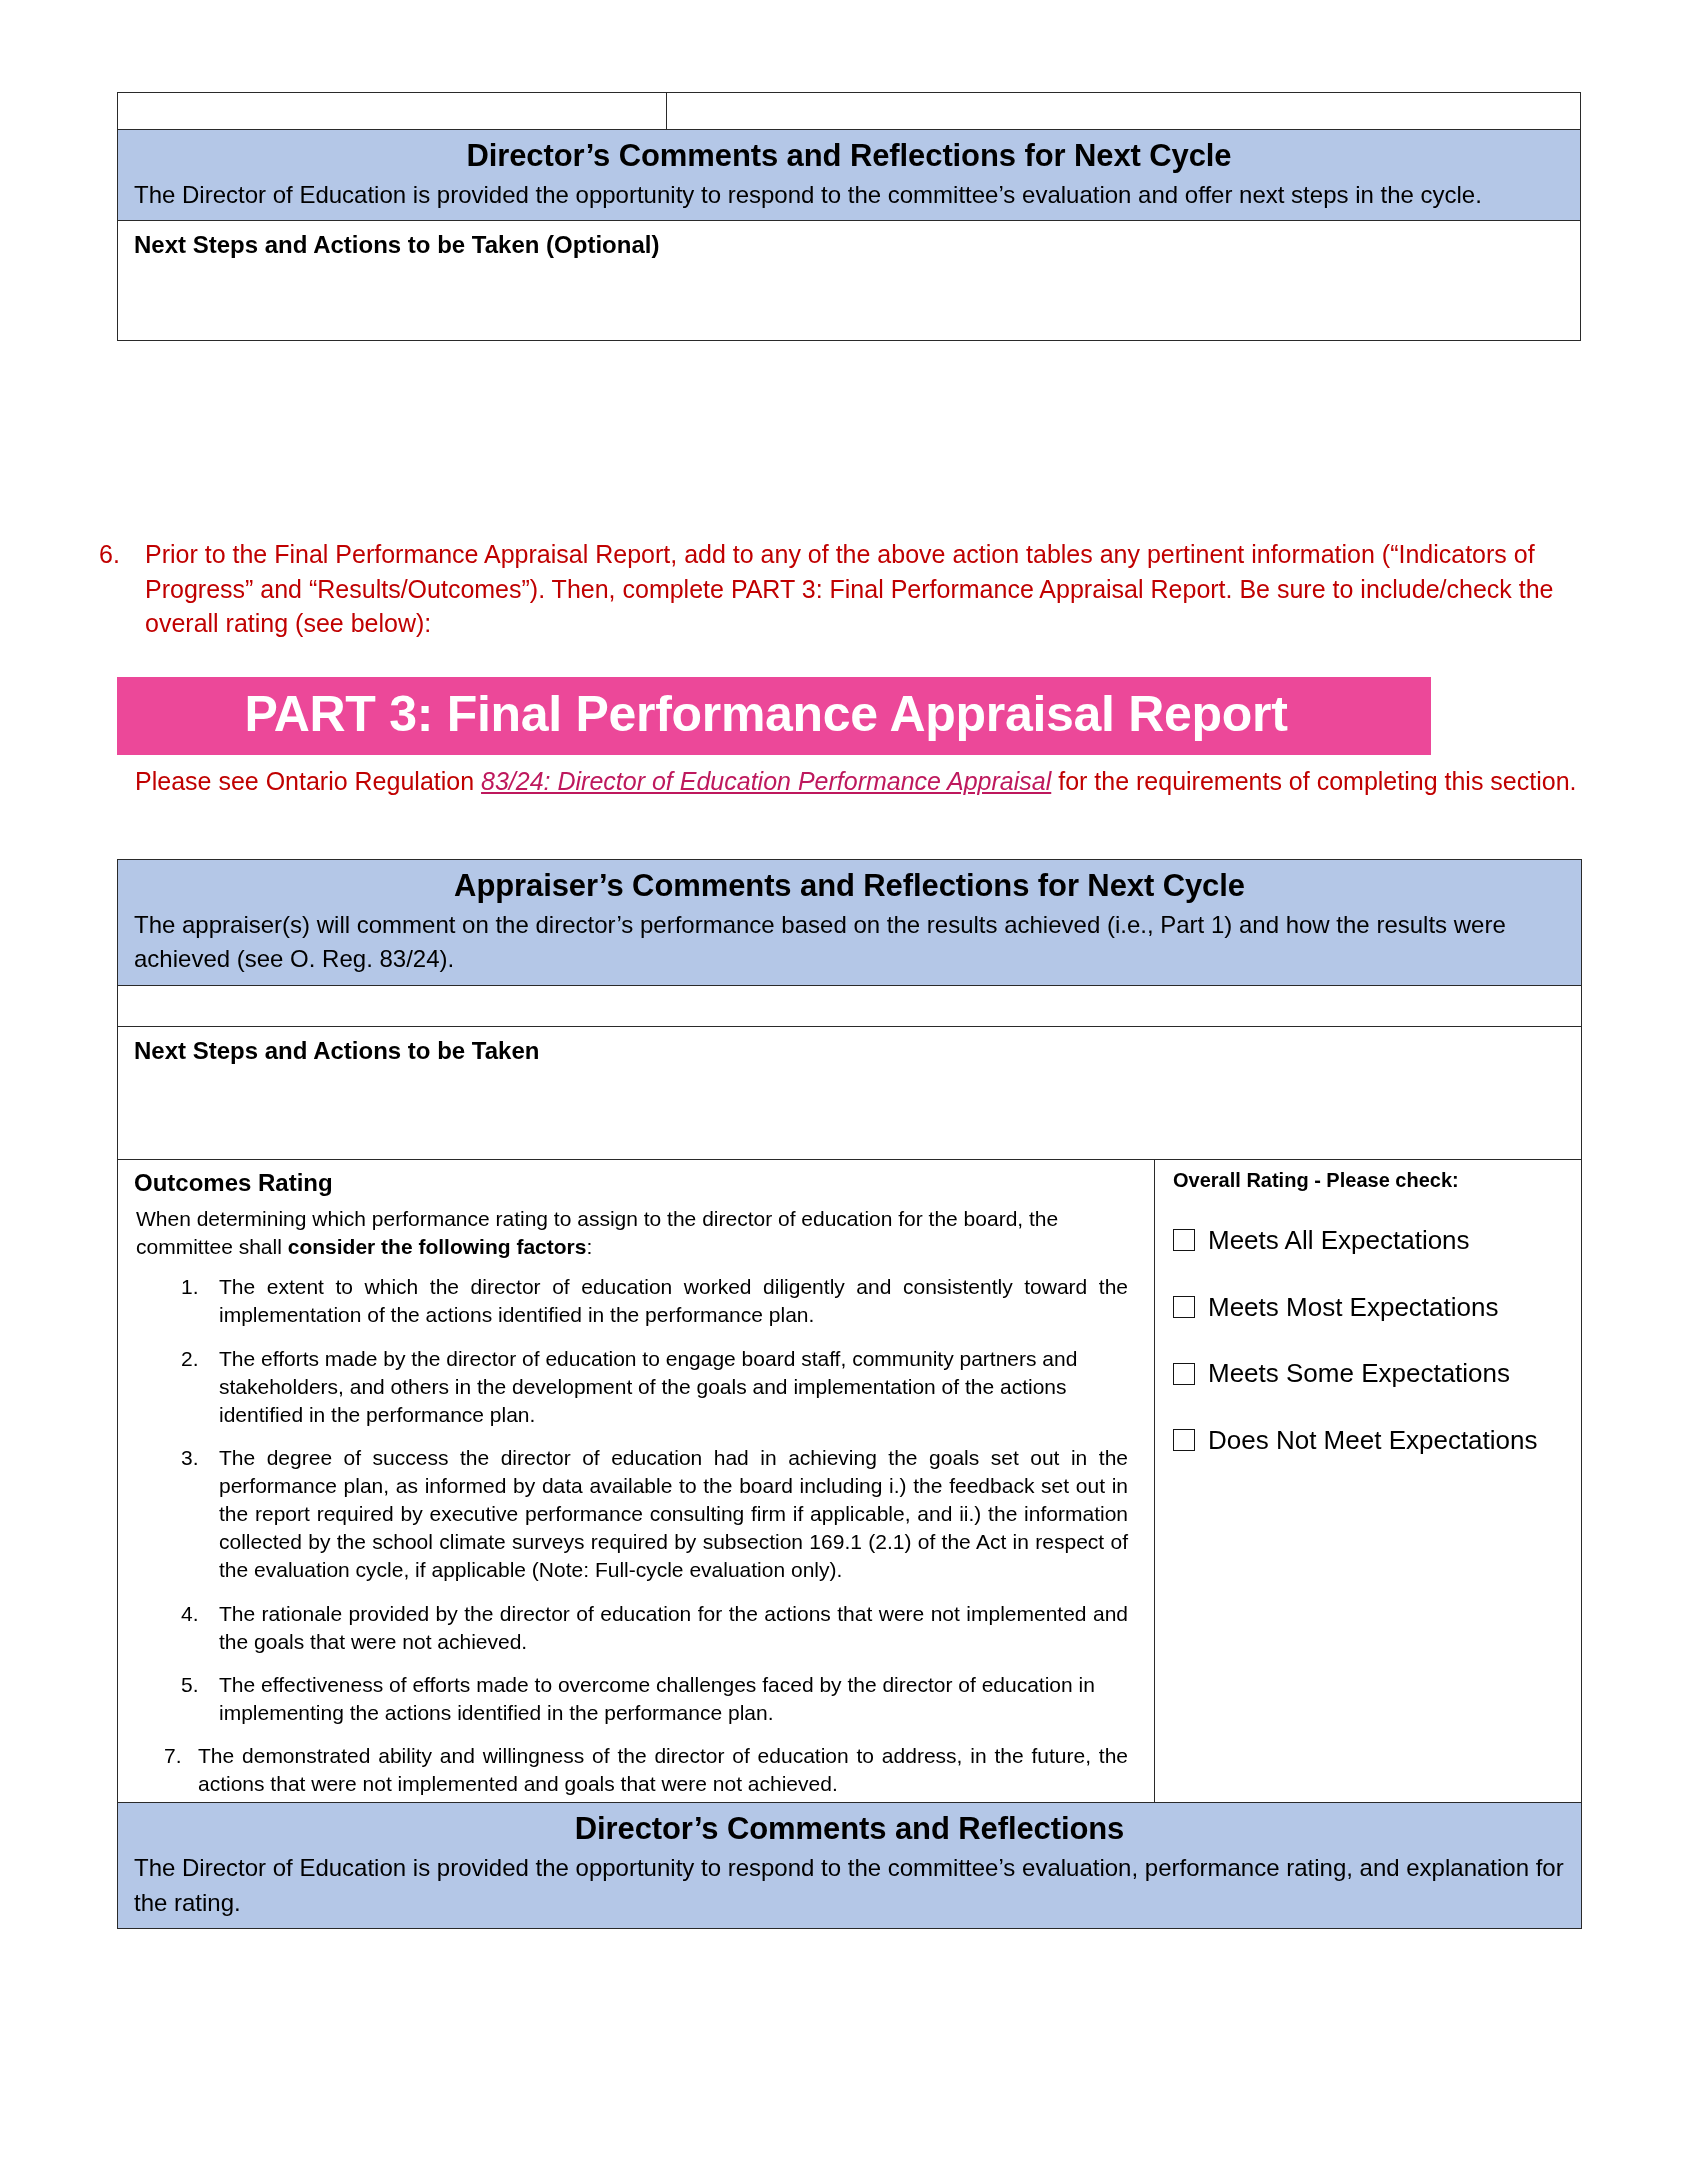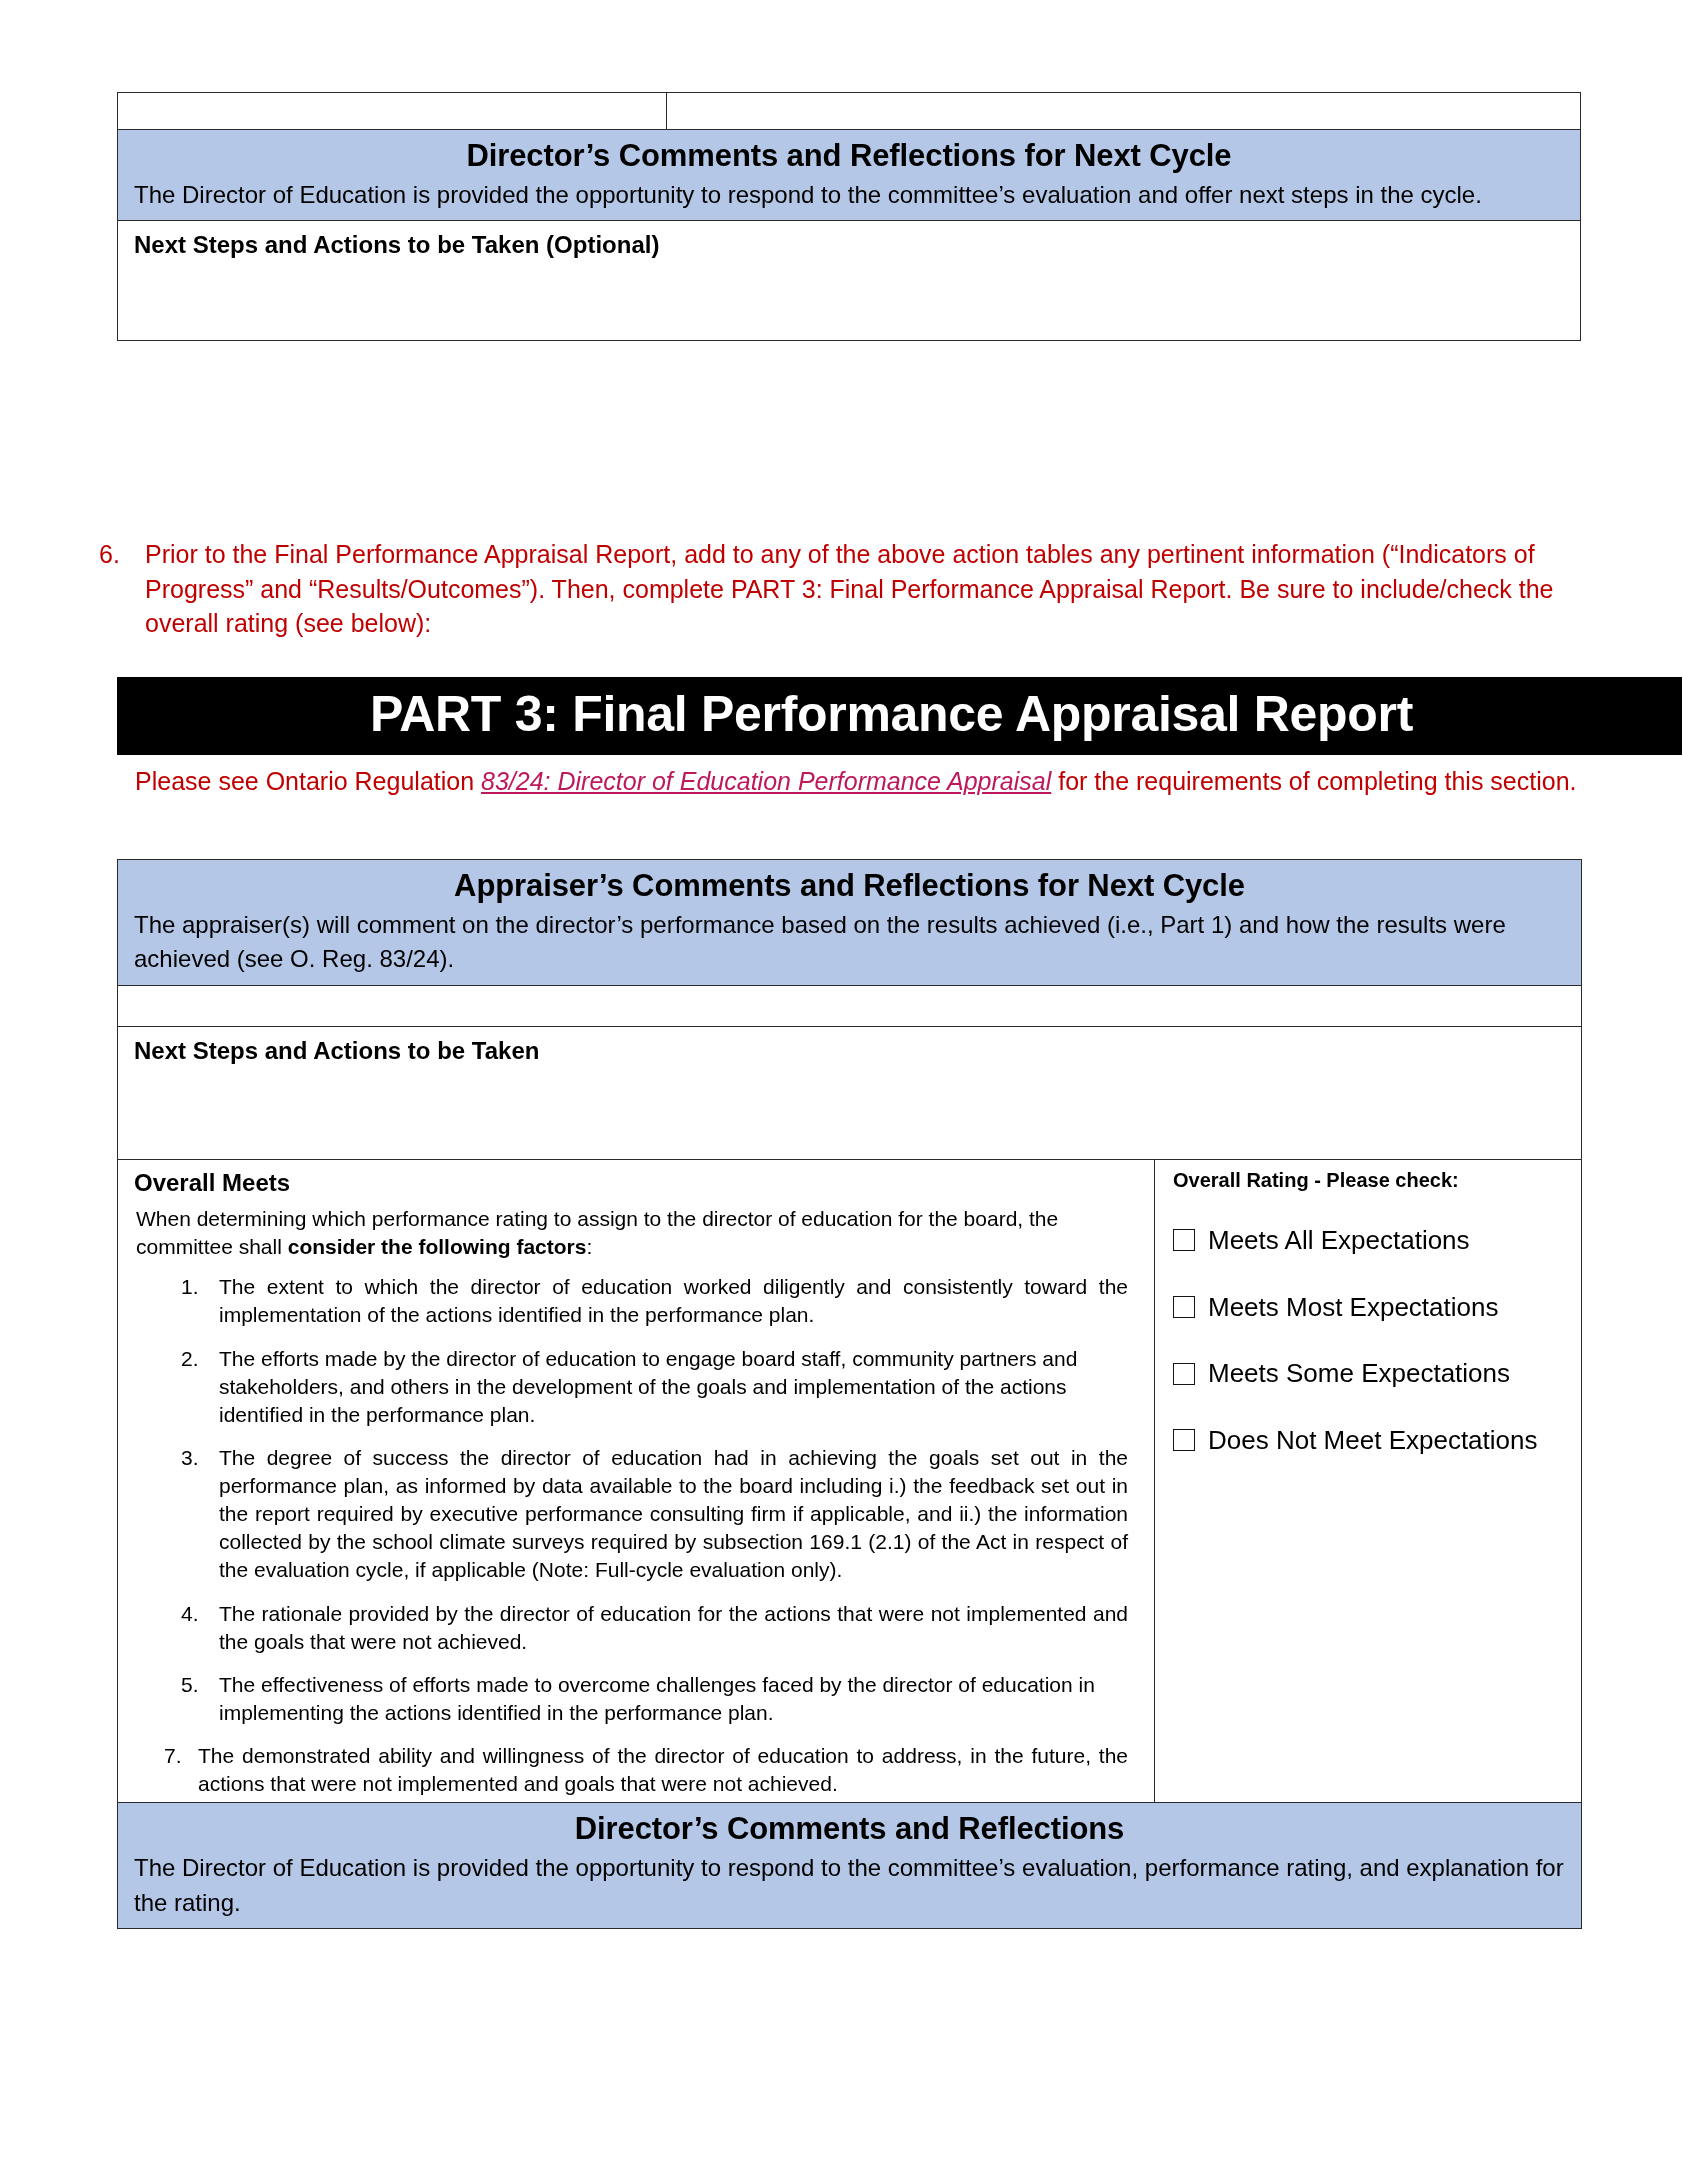--- a/index.html
+++ b/index.html
@@ -89,22 +89,22 @@
   }
   .instruction .body {
     flex: 1 1 auto;
   }
 
   
   .part-banner {
     position: absolute;
     left: 117px;
     top: 677px;
-    width: 1565px;
-    background: #000000;
+    width: 1314px;
+    background: #ec4899;
     color: #ffffff;
     font-size: 50px;
     font-weight: bold;
     text-align: center;
     line-height: 1.12;
     padding: 9px 16px 13px 0;
     box-sizing: border-box;
     letter-spacing: -0.3px;
   }
   .banner-note {
@@ -264,21 +264,21 @@
         </td>
       </tr>
       <tr>
         <td colspan="2">
           <div class="cell-label">Next Steps and Actions to be Taken</div>
           <div class="fill-box" style="height:87px"></div>
         </td>
       </tr>
       <tr>
         <td class="rating-left">
-          <div class="rating-head">Overall Meets</div>
+          <div class="rating-head">Outcomes Rating</div>
           <div class="rating-intro">
             <span>When determining which performance rating to assign to the director of education for the board, the committee shall </span><b>consider the following factors</b><span>:</span>
           </div>
           <ol class="factors">
             <li>
               <span class="li-num">1.</span>
               <span class="li-text">The extent to which the director of education worked diligently and consistently toward the implementation of the actions identified in the performance plan.</span>
             </li>
             <li class="loose">
               <span class="li-num">2.</span>

